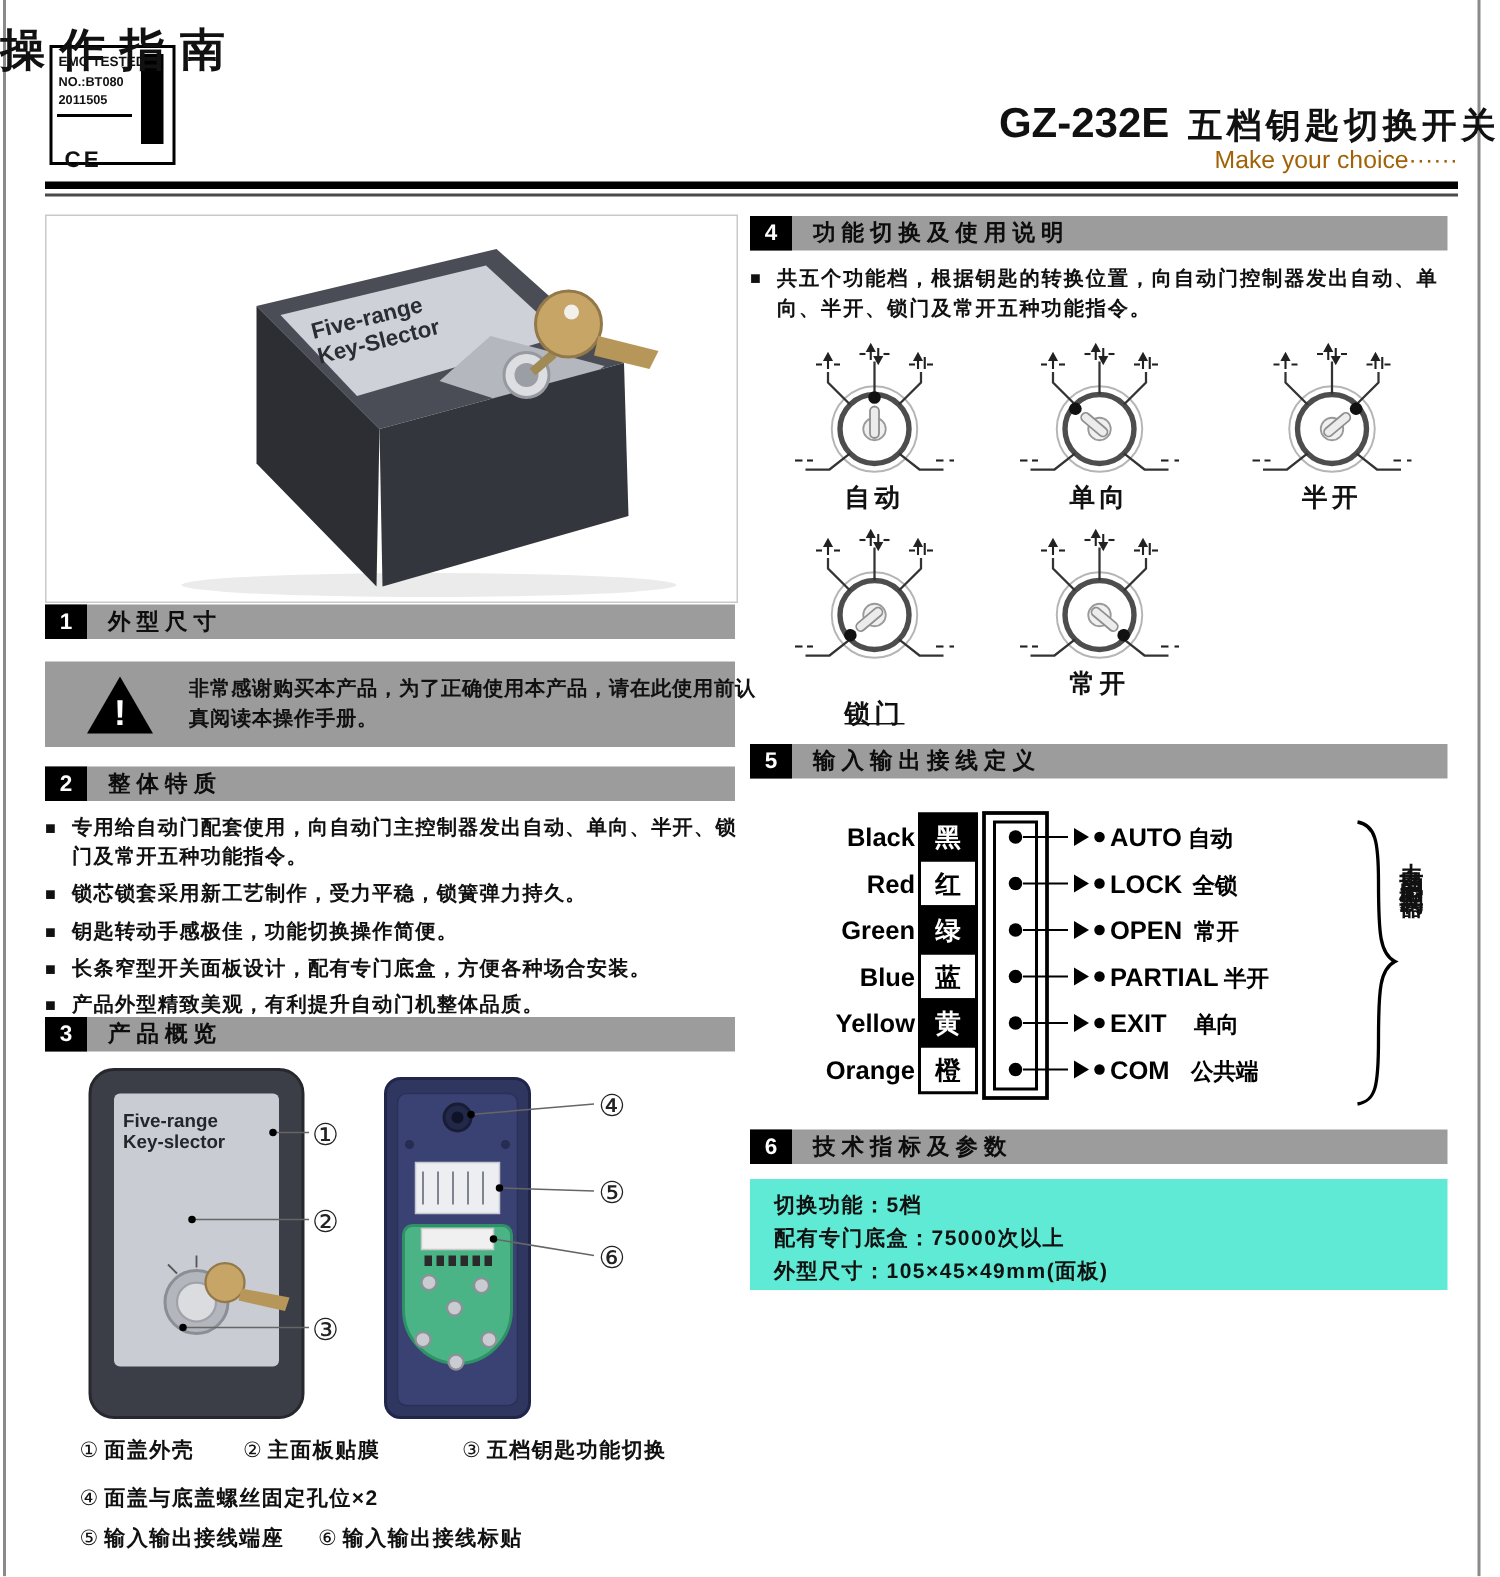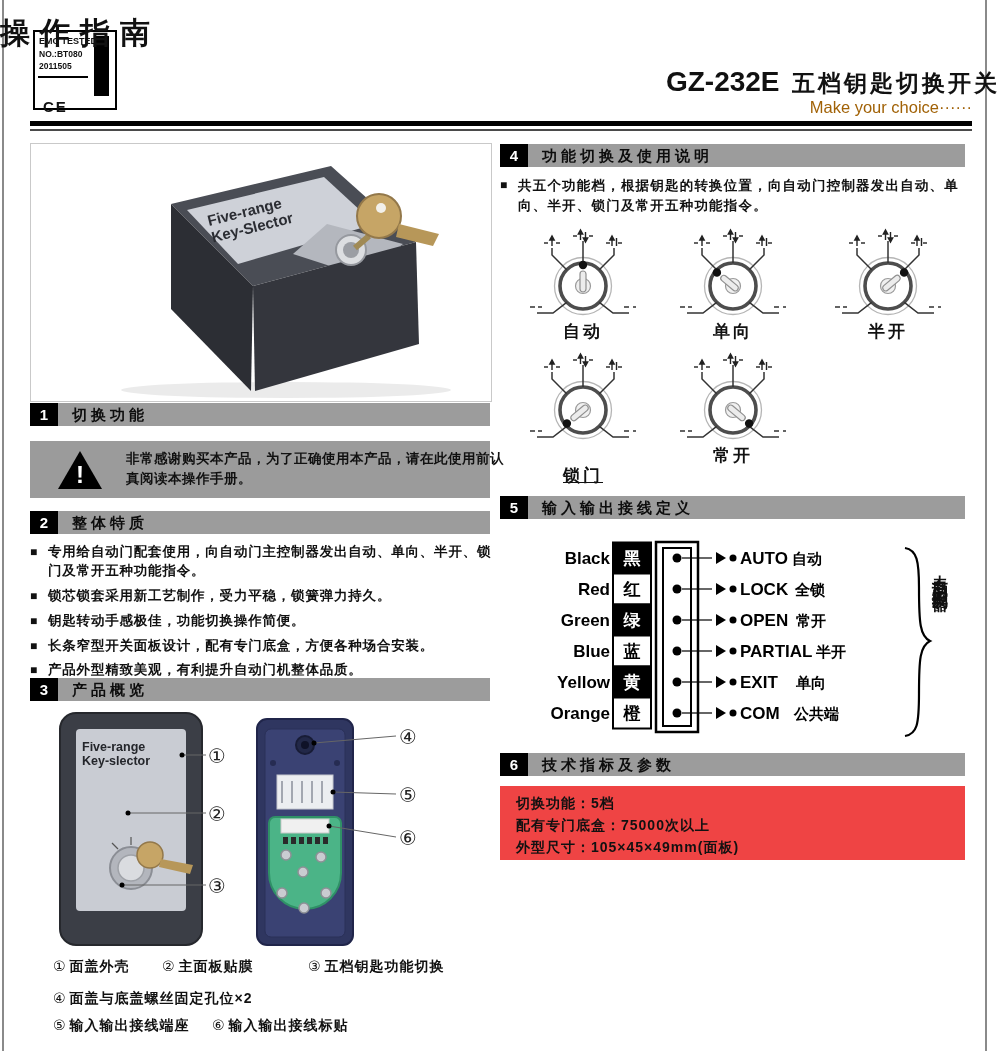--- a/index.html
+++ b/index.html
@@ -51,21 +51,21 @@
          font-size:13.5px;font-weight:bold;line-height:1.45;letter-spacing:1.2px;}
   .fnote .mk{flex:0 0 18px;font-size:12px;padding-top:1px;}
 
   .dial{position:absolute;width:110px;height:100px;}
   .dial-label{position:absolute;width:110px;text-align:center;font-size:17px;
               font-weight:bold;letter-spacing:3px;}
 
   .wire-dest{position:absolute;left:929px;top:562px;height:170px;writing-mode:vertical-rl;
              text-orientation:upright;font-size:16px;font-weight:bold;letter-spacing:3px;}
 
-  .specbox{position:absolute;left:500px;top:786px;width:465px;height:74px;background:#ef4444;}
+  .specbox{position:absolute;left:500px;top:786px;width:465px;height:74px;background:#5eead4;}
   .specbox .ln{position:absolute;left:16px;font-size:14px;font-weight:bold;letter-spacing:1px;}
 
   .caption{position:absolute;font-size:14px;font-weight:bold;letter-spacing:1px;white-space:nowrap;}
   .caption .cnum{margin-right:3px;font-weight:normal;}
 
   .svgtext{font-family:"Liberation Sans","DejaVu Sans",sans-serif;}
 </style>
 </head>
 <body>
 
@@ -107,21 +107,21 @@
       <circle cx="320" cy="106" r="8" fill="#9b9ea4"></circle>
       <line x1="338" y1="92" x2="324" y2="104" stroke="#a08a55" stroke-width="6"></line>
       <circle cx="348" cy="72" r="22" fill="#c6a566" stroke="#93784a" stroke-width="2"></circle>
       <circle cx="350" cy="64" r="5" fill="#f2f0ea"></circle>
       <polygon points="368,80 408,90 402,102 365,93" fill="#b79759"></polygon>
     </svg>
   </div>
 
   <div class="hbar" style="left:30px;top:403px;width:460px;">
     <div class="num">1</div>
-    <div class="ttl">切换功能</div>
+    <div class="ttl">外型尺寸</div>
   </div>
   <div class="warnbox">
     <svg width="48" height="42" viewBox="0 0 48 42">
       <polygon points="24,2 46,40 2,40" fill="#000"></polygon>
       <text x="24" y="34" text-anchor="middle" font-size="24" font-weight="bold" fill="#fff" class="svgtext">!</text>
     </svg>
     <div class="txt">非常感谢购买本产品，为了正确使用本产品，请在此使用前认真阅读本操作手册。</div>
   </div>
 
   <div class="hbar" style="left:30px;top:511px;width:460px;">

